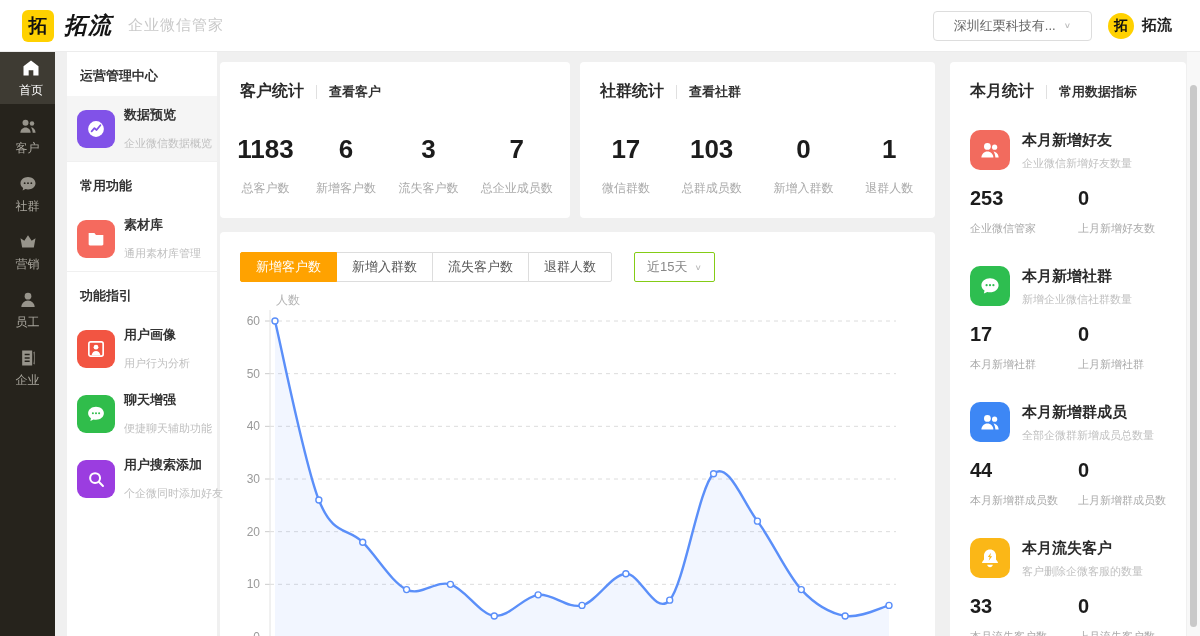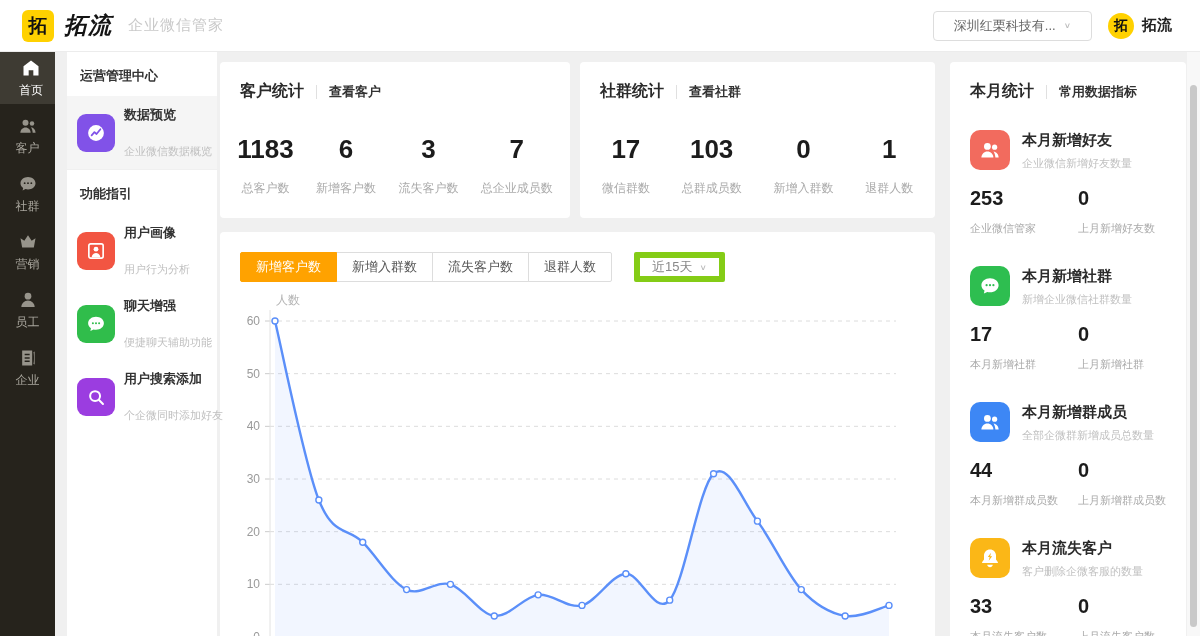--- a/index.html
+++ b/index.html
@@ -36,21 +36,21 @@
   .sidebar { position:absolute; left:67px; top:52px; width:150px; height:584px; background:#fff; z-index:10; }
   .side-section-title { font-size:13px; font-weight:700; color:#333; padding:15px 13px 11px 13px; }
   .side-section + .side-section { border-top:1px solid #f0f0f0; }
   .side-item { display:flex; align-items:center; padding:10px 10px; cursor:pointer; }
   .side-item.active { background:#f5f5f5; }
   .side-icon { width:38px; height:38px; border-radius:9px; flex:0 0 38px; display:flex;
     align-items:center; justify-content:center; }
   .side-icon svg { width:22px; height:22px; }
   .side-texts { margin-left:9px; min-width:0; }
   .side-title { font-size:13px; font-weight:700; color:#333; white-space:nowrap; }
-  .side-sub { font-size:11px; color:#c0c0c0; margin-top:20px; white-space:nowrap; }
+  .side-sub { font-size:11px; color:#c0c0c0; margin-top:12px; white-space:nowrap; }
   .c-purple { background:#8152E8; } .c-salmon { background:#F56A5E; } .c-red { background:#F25542; }
   .c-green { background:#30BD4B; } .c-violet { background:#9B3DE0; }
   .c-red2 { background:#F26B5E; } .c-green2 { background:#2EBE50; } .c-blue2 { background:#3D87F5; }
   .c-yellow2 { background:#FBB717; }
 
   
   .card { position:absolute; background:#fff; border-radius:4px; }
   .card-head { display:flex; align-items:center; padding:19px 20px 0 20px; }
   .card-title { font-size:16px; font-weight:700; color:#2b2b2b; }
   .head-divider { width:1px; height:14px; background:#e0e0e0; margin:0 12px; }
@@ -65,21 +65,21 @@
 
   
   .chart-card { left:220px; top:232px; width:715px; height:470px; overflow:hidden; }
   .chart-toolbar { display:flex; align-items:center; padding:20px 20px 0 20px; }
   .tab-group { display:flex; }
   .tab-btn { height:30px; padding:0 15px; border:1px solid #ddd; background:#fff; font-size:13px;
     color:#555; display:flex; align-items:center; cursor:pointer; margin-left:-1px; }
   .tab-btn:first-child { margin-left:0; border-radius:2px 0 0 2px; }
   .tab-btn:last-child { border-radius:0 2px 2px 0; }
   .tab-btn.active { background:#FFA200; border-color:#FFA200; color:#fff; position:relative; }
-  .range-select { height:30px; margin-left:22px; border:6px solid #84cc16; border-radius:2px;
+  .range-select { height:30px; margin-left:22px; border:1px solid #84cc16; border-radius:2px;
     padding:0 12px; display:flex; align-items:center; font-size:13px; color:#888; cursor:pointer; background:#fff;}
   .range-select .chev { color:#bbb; font-size:10px; margin-left:7px; transform:scaleY(.8); }
   .chart-box { position:relative; margin:8px 0 0 18px; }
 
   
   .month-card { left:950px; top:62px; width:236px; height:600px; overflow:hidden; }
   .m-blocks { padding:4px 20px 0 20px; }
   .m-block { margin-bottom:30px; }
   .m-top { display:flex; align-items:flex-start; }
   .m-icon { width:40px; height:40px; border-radius:10px; flex:0 0 40px; display:flex;
@@ -171,20 +171,34 @@
     <div class="side-item active">
       <div class="side-icon c-purple">
         <svg viewBox="0 0 24 24">
             <circle cx="12" cy="12" r="8.6" fill="#fff"></circle>
             <path d="M7.2 14.6l3.1-3.6 2.3 2.1 4.2-5.2" stroke="#8152E8" stroke-width="1.9" fill="none" stroke-linecap="round" stroke-linejoin="round"></path>
           </svg>
       </div>
       <div class="side-texts">
         <div class="side-title">数据预览</div>
         <div class="side-sub">企业微信数据概览</div>
+      </div>
+    </div>
+  </div>
+  <div class="side-section">
+    <div class="side-section-title">常用功能</div>
+    <div class="side-item">
+      <div class="side-icon c-salmon">
+        <svg viewBox="0 0 24 24" fill="#fff">
+            <path d="M4 5.5h6.2l1.8 2h8v10.2c0 .7-.6 1.3-1.3 1.3H5.3c-.7 0-1.3-.6-1.3-1.3z"></path>
+          </svg>
+      </div>
+      <div class="side-texts">
+        <div class="side-title">素材库</div>
+        <div class="side-sub">通用素材库管理</div>
       </div>
     </div>
   </div>
   <div class="side-section">
     <div class="side-section-title">功能指引</div>
     <div class="side-item">
       <div class="side-icon c-red">
         <svg viewBox="0 0 24 24">
             <rect x="4.2" y="4.2" width="15.6" height="15.6" rx="2" fill="none" stroke="#fff" stroke-width="1.8"></rect>
             <circle cx="12" cy="10" r="2.6" fill="#fff"></circle>

